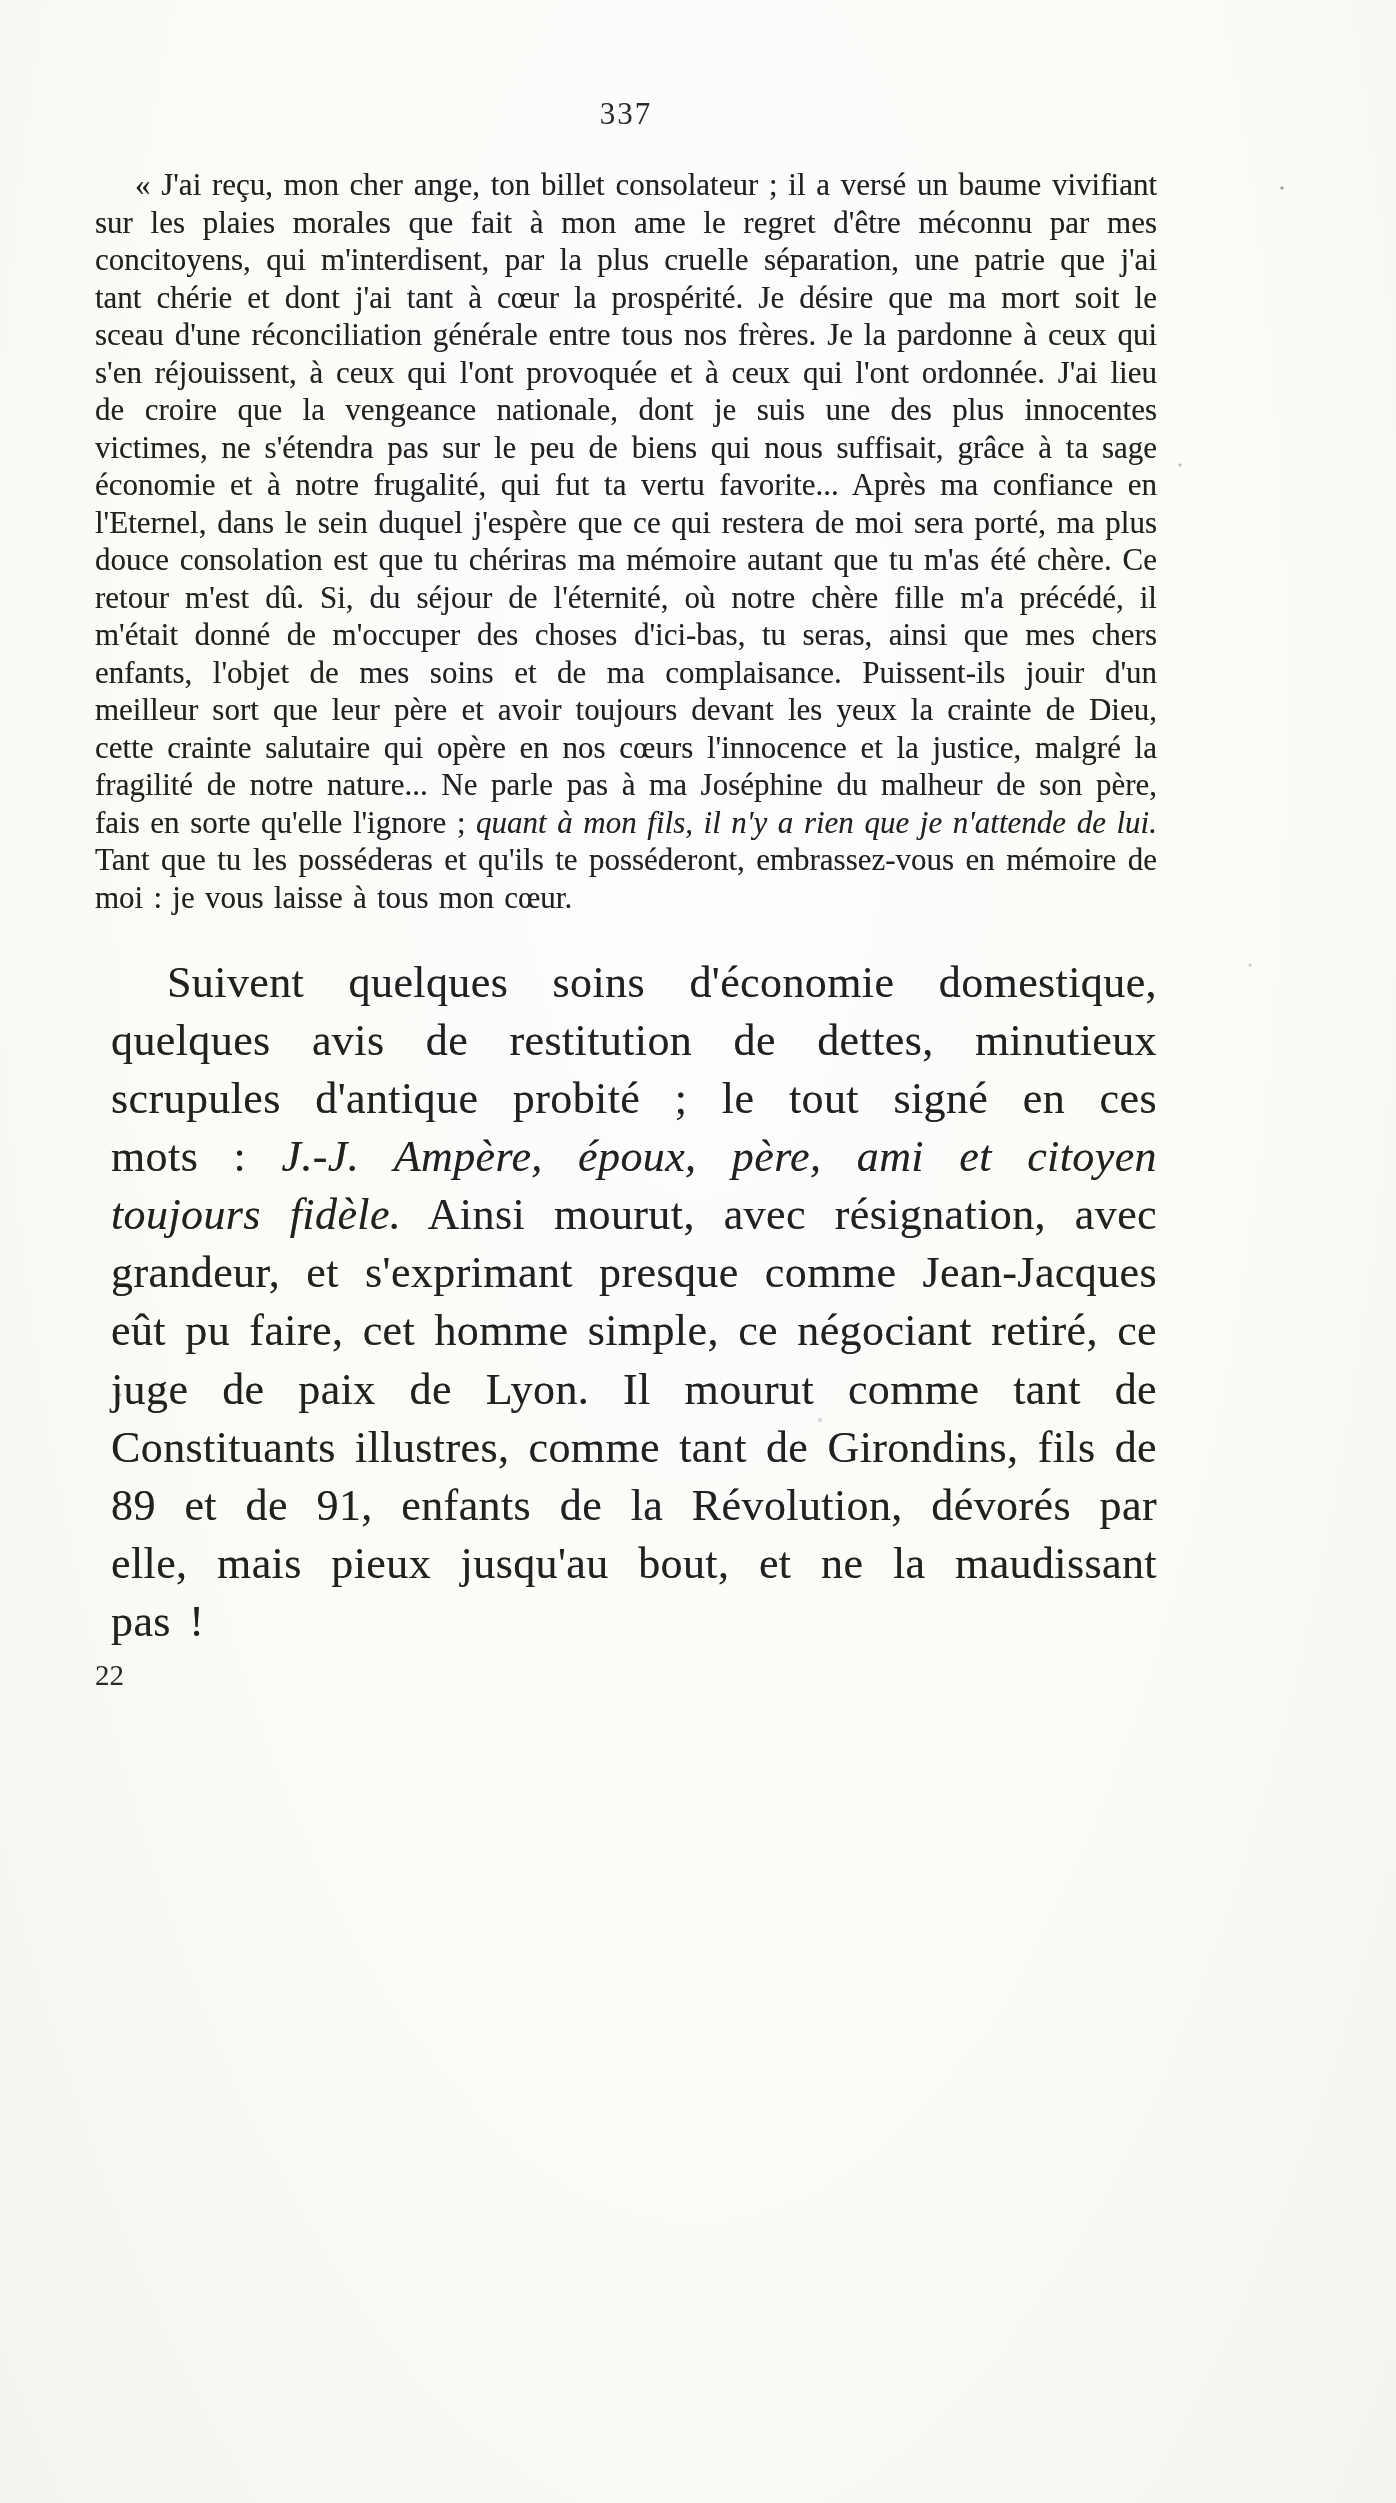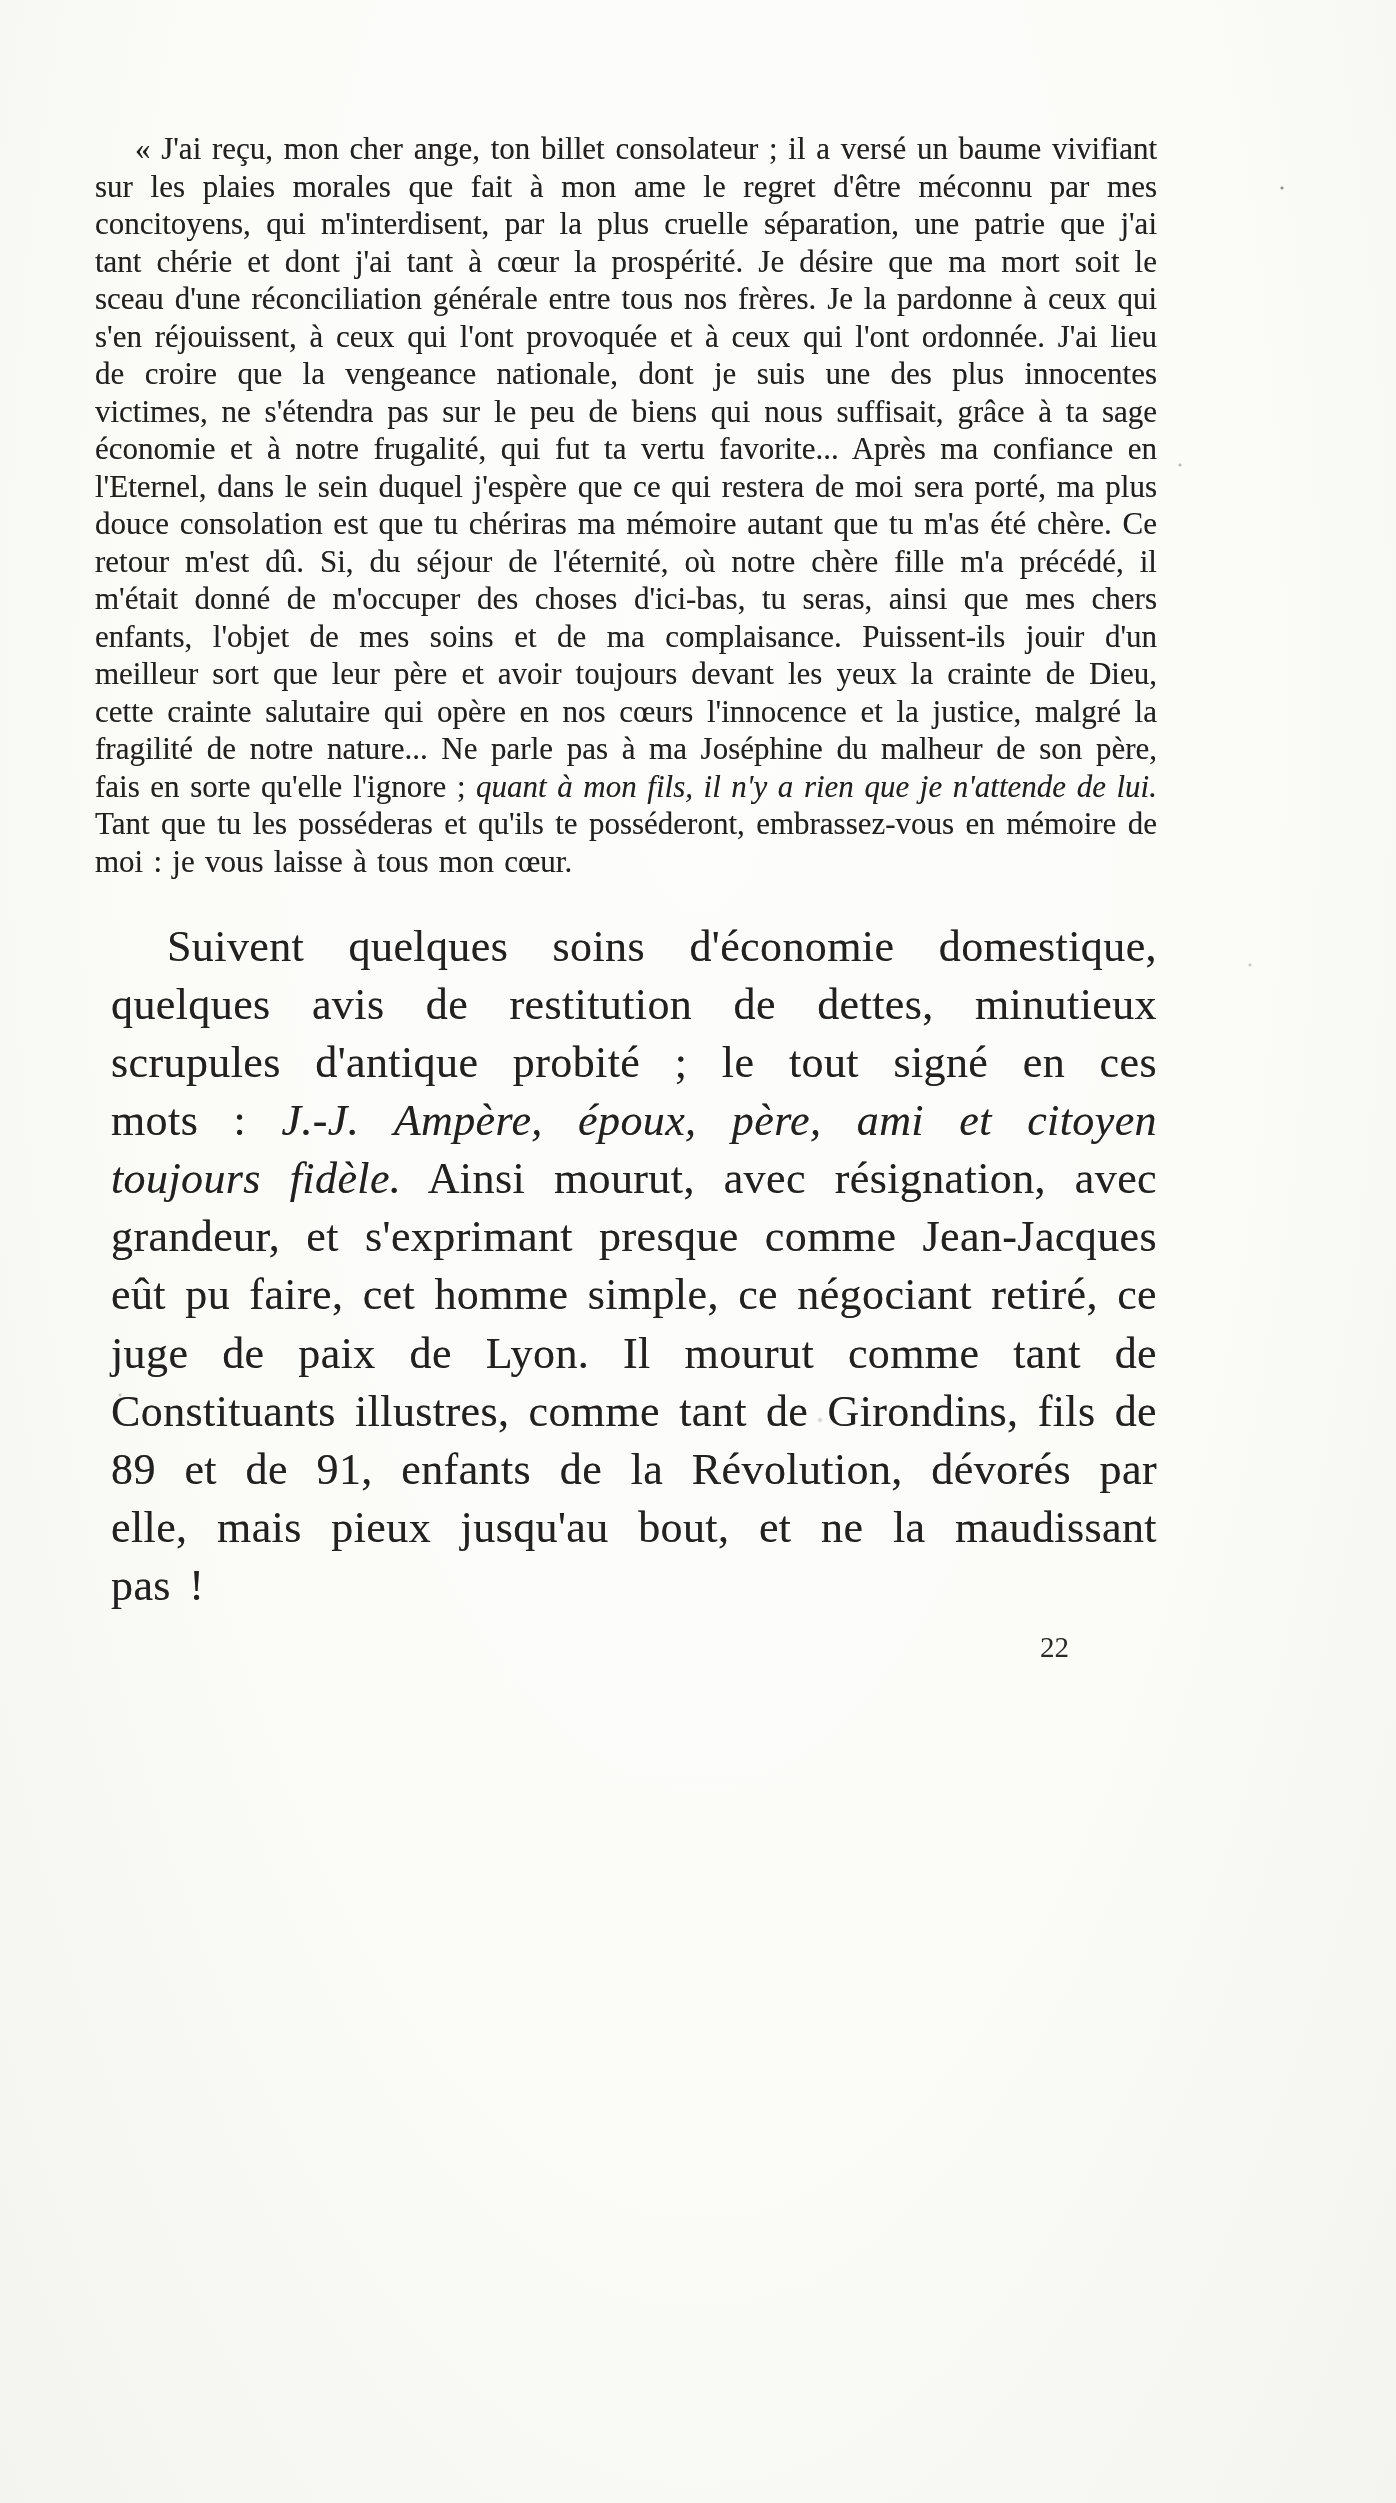--- a/index.html
+++ b/index.html
@@ -66,37 +66,38 @@
     font-size: 44px;
     line-height: 1.32;
     text-align: justify;
     text-indent: 56px;
     word-spacing: 7px;
     letter-spacing: 0.4px;
     text-shadow: 0 0 0.6px rgba(30,30,30,0.45);
   }
 
   .signature-number {
-    margin-top: 16px;
-    text-align: right;
+    margin-top: 8px;
+    text-align: left;
     padding-right: 88px;
     font-size: 29px;
     color: #2b2a29;
   }
 
   em {
     font-style: italic;
   }
 </style>
 </head>
 <body>
 
 <div class="page">
   <div class="content">
 
+    <div class="page-number">337</div>
 
 
     <blockquote class="quote"><span>«&nbsp;J'ai reçu, mon cher ange, ton billet consolateur&nbsp;; il a versé un baume vivifiant sur les plaies morales que fait à mon ame le regret d'être méconnu par mes concitoyens, qui m'interdisent, par la plus cruelle séparation, une patrie que j'ai tant chérie et dont j'ai tant à cœur la prospérité. Je désire que ma mort soit le sceau d'une réconciliation générale entre tous nos frères. Je la pardonne à ceux qui s'en réjouissent, à ceux qui l'ont provoquée et à ceux qui l'ont ordonnée. J'ai lieu de croire que la vengeance nationale, dont je suis une des plus innocentes victimes, ne s'étendra pas sur le peu de biens qui nous suffisait, grâce à ta sage économie et à notre frugalité, qui fut ta vertu favorite... Après ma confiance en l'Eternel, dans le sein duquel j'espère que ce qui restera de moi sera porté, ma plus douce consolation est que tu chériras ma mémoire autant que tu m'as été chère. Ce retour m'est dû. Si, du séjour de l'éternité, où notre chère fille m'a précédé, il m'était donné de m'occuper des choses d'ici-bas, tu seras, ainsi que mes chers enfants, l'objet de mes soins et de ma complaisance. Puissent-ils jouir d'un meilleur sort que leur père et avoir toujours devant les yeux la crainte de Dieu, cette crainte salutaire qui opère en nos cœurs l'innocence et la justice, malgré la fragilité de notre nature... Ne parle pas à ma Joséphine du malheur de son père, fais en sorte qu'elle l'ignore&nbsp;; </span><em>quant à mon fils, il n'y a rien que je n'attende de lui.</em><span> Tant que tu les posséderas et qu'ils te posséderont, embrassez-vous en mémoire de moi&nbsp;: je vous laisse à tous mon cœur.</span></blockquote>
 
     <p class="closing"><span>Suivent quelques soins d'économie domestique, quelques avis de restitution de dettes, minutieux scrupules d'antique probité&nbsp;; le tout signé en ces mots&nbsp;: </span><em>J.-J. Ampère, époux, père, ami et citoyen toujours fidèle.</em><span> Ainsi mourut, avec résignation, avec grandeur, et s'exprimant presque comme Jean-Jacques eût pu faire, cet homme simple, ce négociant retiré, ce juge de paix de Lyon. Il mourut comme tant de Constituants illustres, comme tant de Girondins, fils de 89 et de 91, enfants de la Révolution, dévorés par elle, mais pieux jusqu'au bout, et ne la maudissant pas&nbsp;!</span></p>
 
     <div class="signature-number">22</div>
 
   </div>
 </div>

